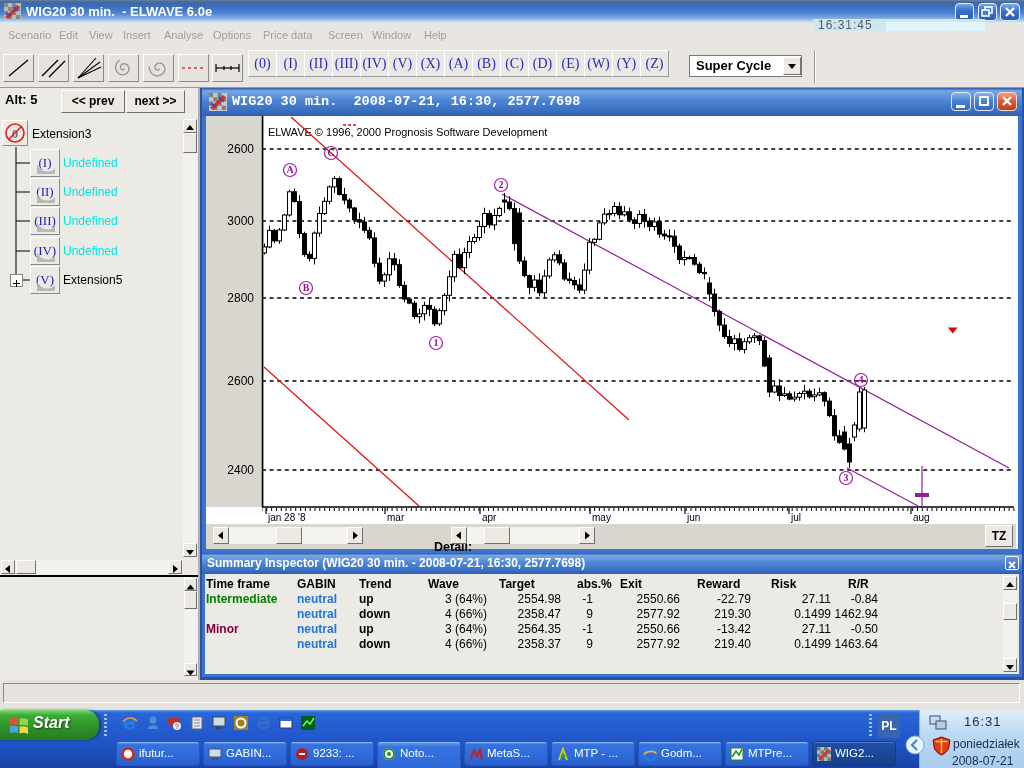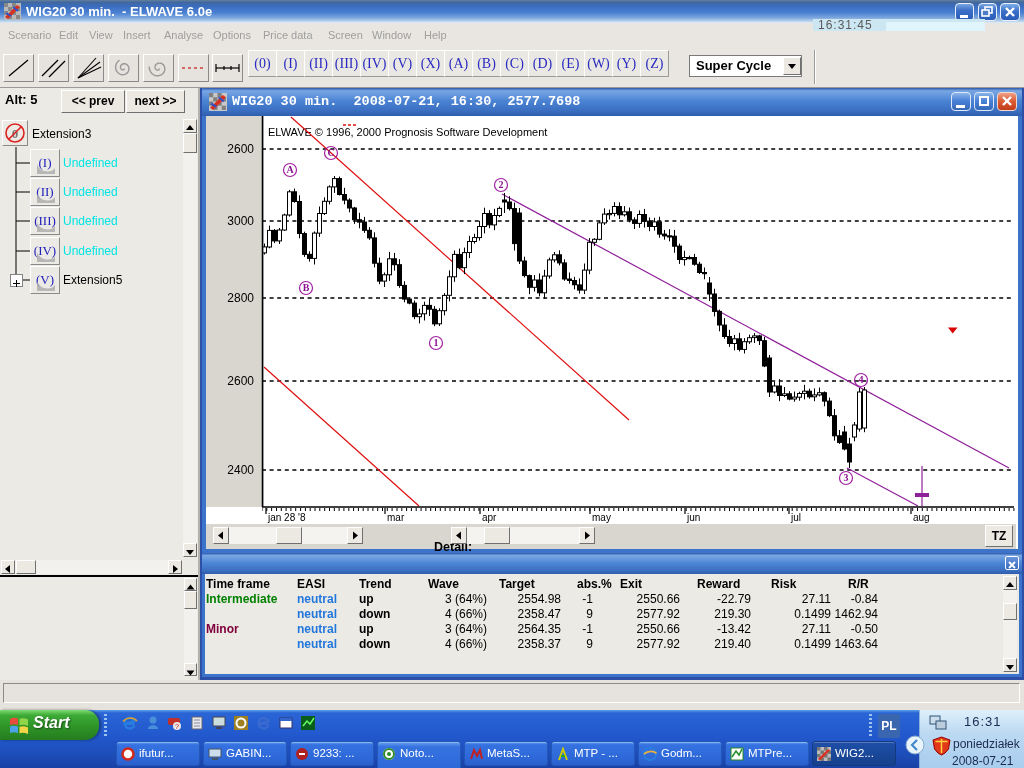--- a/index.html
+++ b/index.html
@@ -695,26 +695,27 @@
  <div class="abs sb" style="left:278px;top:3px;width:26px;height:17px;"></div>
  <div class="abs sb" style="left:373px;top:3px;width:16px;height:17px;"><svg width="14" height="15">
         <path d="M5 3.5 L10 7.5 L5 11.5 Z" fill="#000"></path>
       </svg></div>
  <div class="abs sb" style="left:779px;top:1px;width:28px;height:22px;text-align:center;line-height:20px;font-size:12px;font-weight:bold;">TZ</div>
 </div>
 
 <div class="abs" style="left:202px;top:553px;width:820px;height:124px;background:#eceae5;border:3px solid #3c74cc;border-top:none;">
 </div>
 <div class="abs" style="left:202px;top:553px;width:820px;height:21px;background:linear-gradient(180deg,#2a56a8 0%,#79a7e4 12%,#4c84d4 50%,#3a6ec0 85%,#2f5cac 100%);border-radius:3px 3px 0 0;">
+ <div class="abs" style="left:5px;top:3px;color:#fff;font-size:12px;font-weight:bold;">Summary Inspector (WIG20 30 min. - 2008-07-21, 16:30, 2577.7698)</div>
  <div class="abs" style="left:803px;top:3px;width:14px;height:14px;background:linear-gradient(180deg,#6a96dc,#3a6cc0);border:1px solid #fff;border-radius:2px;"><svg width="12" height="12">
         <path d="M3 3 L9 9 M9 3 L3 9" stroke="#fff" stroke-width="1.8"></path>
       </svg></div>
 </div>
 <div class="abs" style="left:206px;top:577px;font-weight:bold;font-size:12px;">Time frame</div>
-<div class="abs" style="left:297px;top:577px;font-weight:bold;font-size:12px;">EASI</div>
+<div class="abs" style="left:297px;top:577px;font-weight:bold;font-size:12px;">GABIN</div>
 <div class="abs" style="left:359px;top:577px;font-weight:bold;font-size:12px;">Trend</div>
 <div class="abs" style="left:428px;top:577px;font-weight:bold;font-size:12px;">Wave</div>
 <div class="abs" style="left:499px;top:577px;font-weight:bold;font-size:12px;">Target</div>
 <div class="abs" style="left:577px;top:577px;font-weight:bold;font-size:12px;">abs.%</div>
 <div class="abs" style="left:620px;top:577px;font-weight:bold;font-size:12px;">Exit</div>
 <div class="abs" style="left:697px;top:577px;font-weight:bold;font-size:12px;">Reward</div>
 <div class="abs" style="left:771px;top:577px;font-weight:bold;font-size:12px;">Risk</div>
 <div class="abs" style="left:848px;top:577px;font-weight:bold;font-size:12px;">R/R</div>
 <div class="abs" style="left:206px;top:592px;font-weight:bold;font-size:12px;color:#008000;">Intermediate</div>
 <div class="abs" style="left:297px;top:592px;font-weight:bold;font-size:12px;color:#2277dd;">neutral</div>

